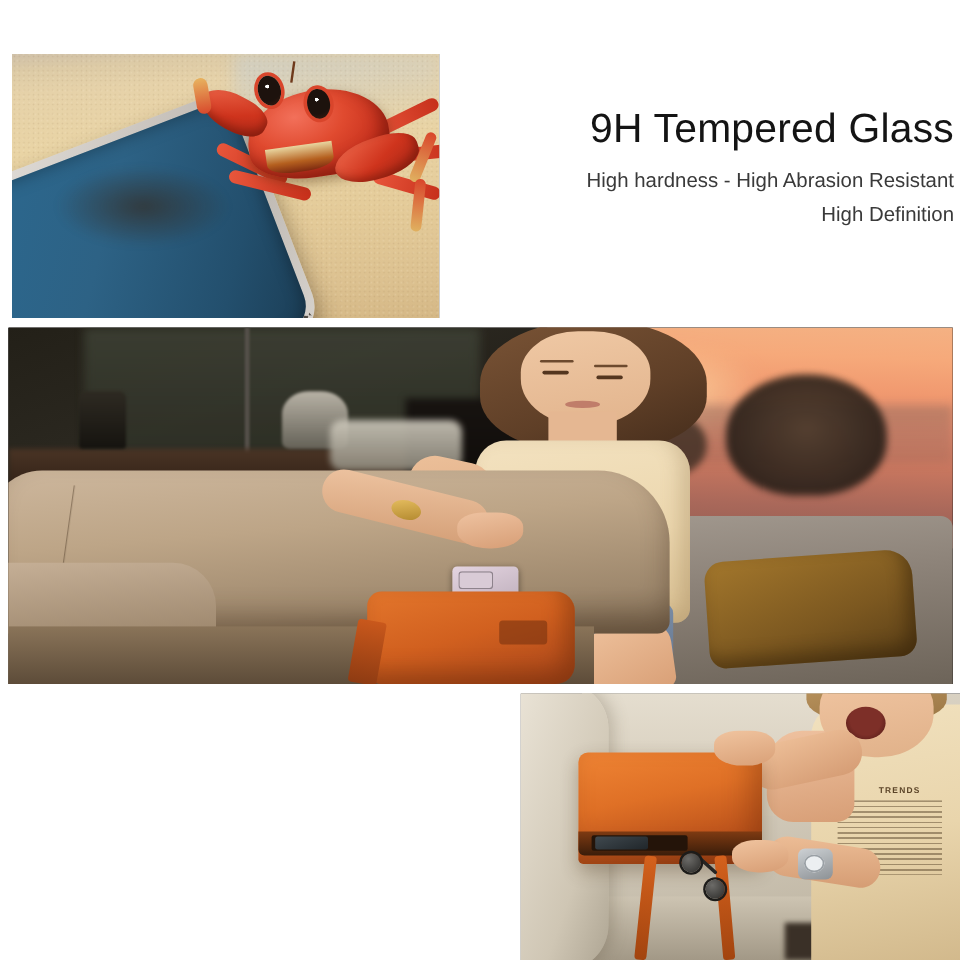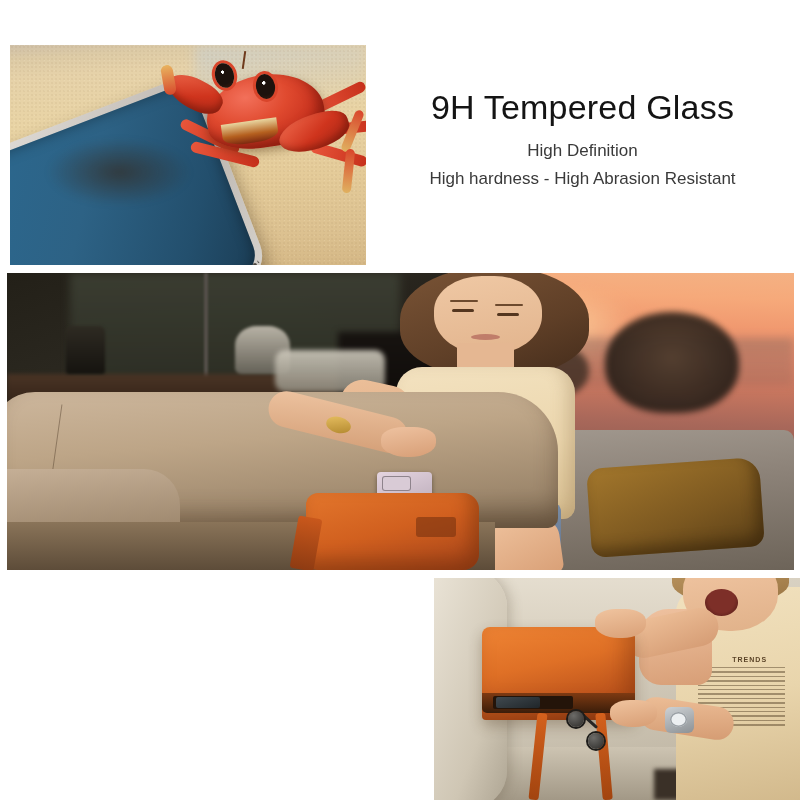--- a/index.html
+++ b/index.html
@@ -429,21 +429,21 @@
     position:absolute;right:4%;top:40%;width:24%;height:28%;
     background:repeating-linear-gradient(180deg,rgba(80,60,35,.55) 0 1.4px,rgba(0,0,0,0) 1.4px 4.4px);
     opacity:.85;
   }
   .bg-print-label{
     position:absolute;right:9%;top:35%;
     font-size:7px;letter-spacing:1px;color:#5b4428;font-weight:bold;
   }
 
   
-  .text-block{position:absolute;text-align:center;color:#1b1b1b;}
+  .text-block{position:absolute;text-align:right;color:#1b1b1b;}
   #text-glass{left:370px;top:88px;width:425px;}
   #text-protection{left:5px;top:632px;width:415px;}
 
   .headline{
     font-size:34px;font-weight:400;letter-spacing:.2px;color:#141414;
     line-height:1.12;margin:0 0 12px 0;white-space:nowrap;
   }
   #text-protection .headline{font-size:34px;margin-bottom:10px;}
   .subline{
     font-size:17px;font-weight:400;color:#3a3a3a;line-height:1.55;margin:0;white-space:nowrap;
@@ -480,22 +480,22 @@
       <div class="antenna"></div>
       <div class="eye l"></div>
       <div class="eye r"></div>
       <div class="claw big-l"></div>
       <div class="claw big-r"></div>
     </div>
   </div>
 
   <div class="text-block" id="text-glass">
     <p class="headline">9H Tempered Glass</p>
+    <p class="subline">High hardness - High Abrasion Resistant</p>
     <p class="subline">High Definition</p>
-    <p class="subline">High hardness - High Abrasion Resistant</p>
   </div>
 
   <div class="panel" id="panel-living">
     <div class="lv-bg"></div>
     <div class="lv-dark-room"></div>
     <div class="lv-wall-green"></div>
     <div class="lv-pole"></div>
     <div class="lv-console"></div>
     <div class="lv-vase"></div>
     <div class="lv-lamp"></div>

